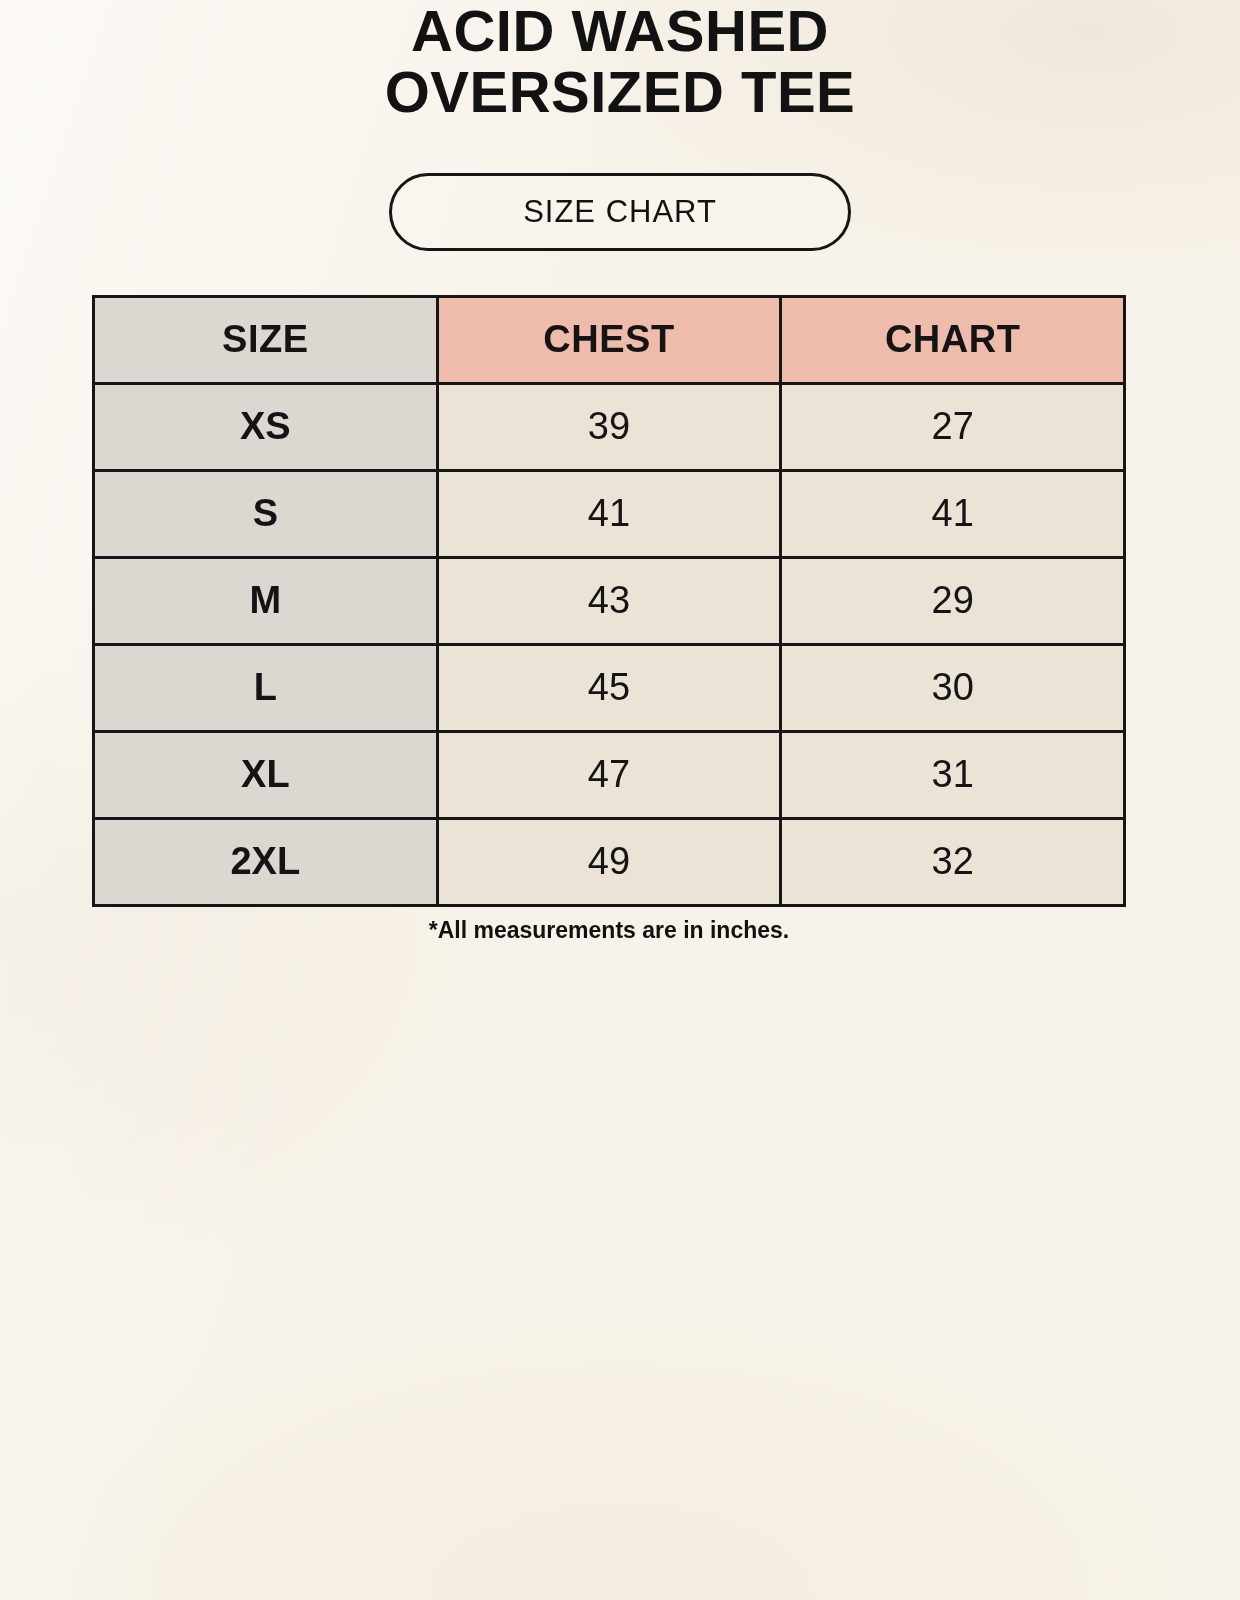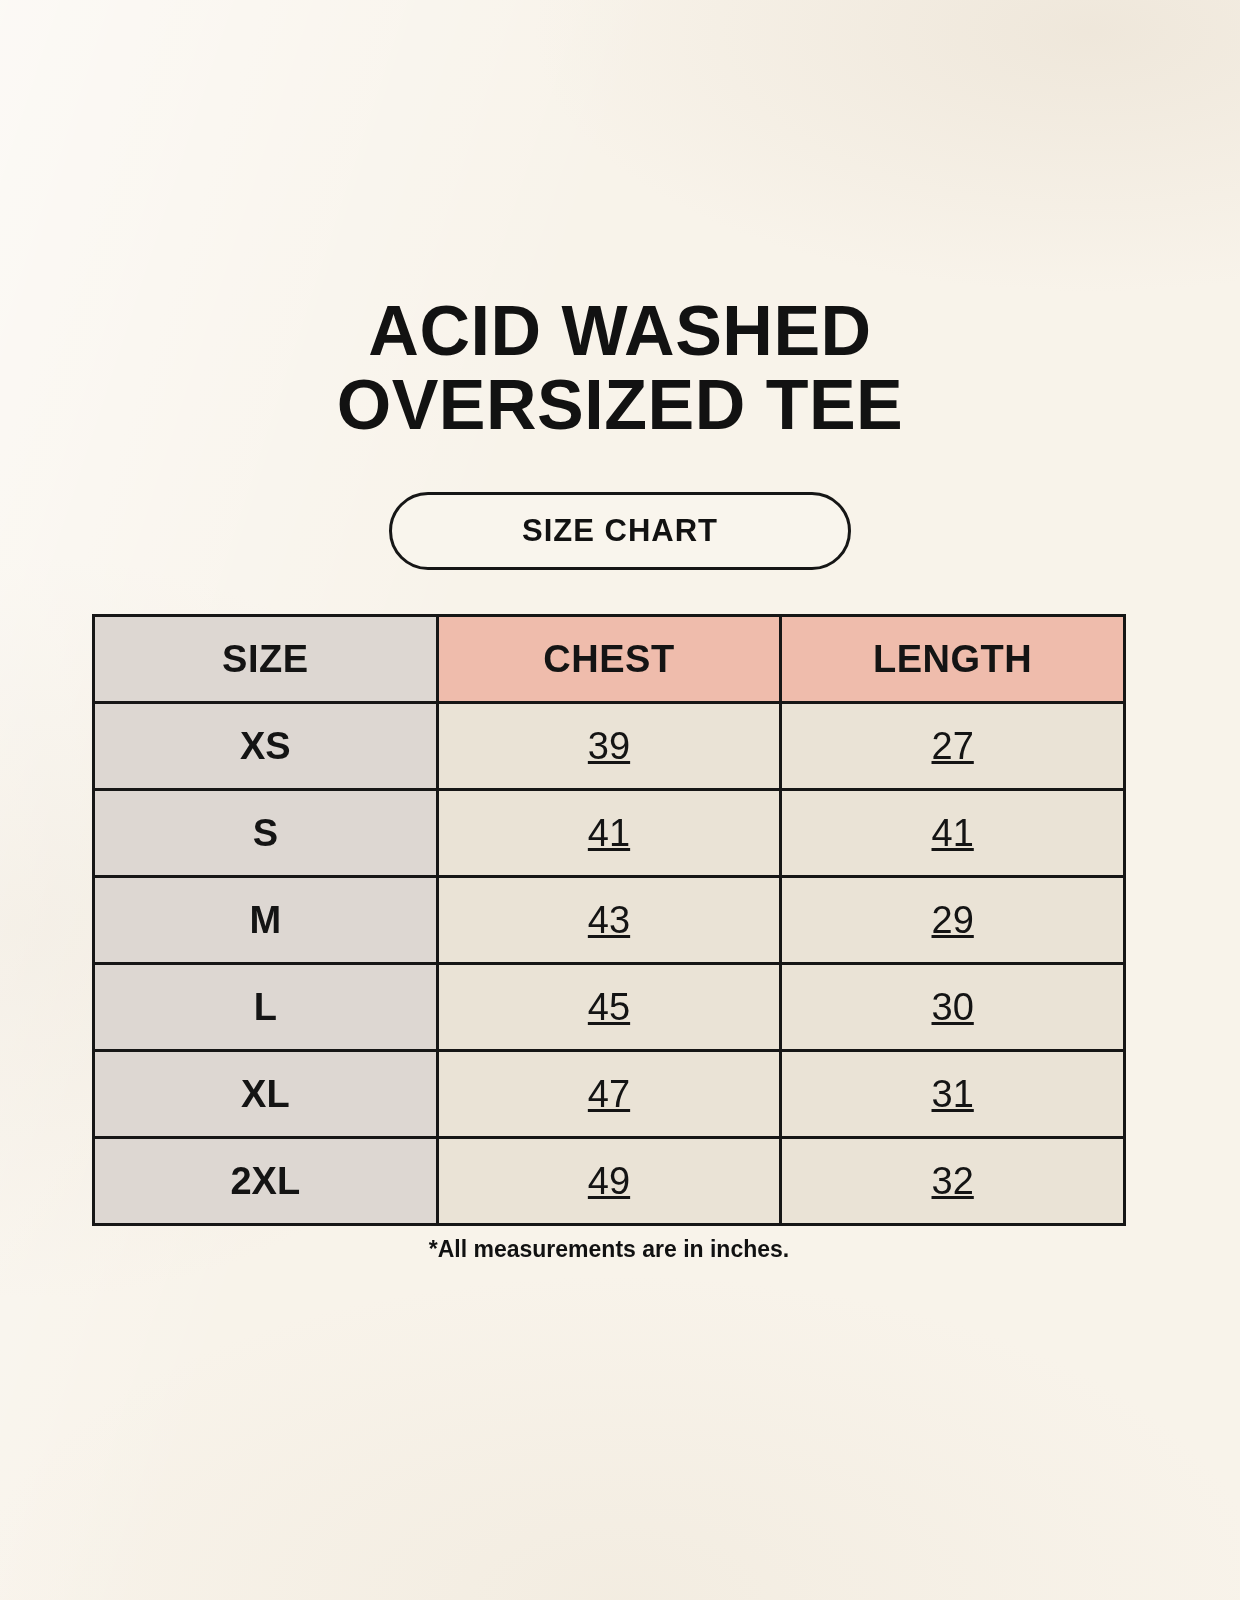--- a/index.html
+++ b/index.html
@@ -18,40 +18,39 @@
     width: 1240px;
     height: 1600px;
     background:
       linear-gradient(108deg, rgba(255,255,255,0.55) 0%, rgba(255,255,255,0.0) 38%),
       radial-gradient(ellipse 900px 420px at 88% 2%, rgba(224,212,194,0.38), rgba(224,212,194,0) 62%),
       radial-gradient(ellipse 820px 620px at 2% 58%, rgba(226,215,198,0.32), rgba(226,215,198,0) 60%),
       radial-gradient(ellipse 1000px 500px at 50% 100%, rgba(233,224,208,0.35), rgba(233,224,208,0) 65%),
       #F8F3EA;
   }
   .title {
-    padding-top: 294px;
     text-align: center;
-    font-size: 70px;
+    font-size: 58px;
     line-height: 1.06;
     font-weight: 700;
     letter-spacing: 0.5px;
     color: #121212;
   }
   .pill {
     box-sizing: border-box;
     width: 462px;
     height: 78px;
     margin: 50px auto 0 auto;
     border: 3px solid #161616;
     border-radius: 44px;
     display: flex;
     align-items: center;
     justify-content: center;
     font-size: 31px;
-    font-weight: 700;
+    font-weight: 400;
     letter-spacing: 1px;
     color: #121212;
     background: rgba(250,246,238,0.55);
   }
   .table-wrap {
     width: 1034px;
     margin: 44px 0 0 92px;
   }
   table.size-table {
     width: 100%;
@@ -65,21 +64,21 @@
     height: 84px;
     font-size: 38px;
     padding: 0;
   }
   .size-table thead th {
     font-weight: 700;
     letter-spacing: 0.5px;
   }
   .col-size { background: #DDD7D2; }
   .head-accent { background: #EFBCAC; margin-top: 48px; }
-  .cell-val { background: #EAE3D6; font-weight: 400; text-decoration: underline; }
+  .cell-val { background: #EAE3D6; font-weight: 400; }
   .size-table td.col-size { font-weight: 700; }
   .footnote {
     width: 1034px;
     margin: 10px 0 0 92px;
     text-align: center;
     font-size: 23px;
     font-weight: 700;
     color: #111111;
   }
 </style>
@@ -96,21 +95,21 @@
   <div class="pill">
     <span>SIZE CHART</span>
   </div>
 
   <div class="table-wrap">
     <table class="size-table">
       <thead>
         <tr>
           <th class="col-size">SIZE</th>
           <th class="head-accent">CHEST</th>
-          <th class="head-accent">LENGTH</th>
+          <th class="head-accent">CHART</th>
         </tr>
       </thead>
       <tbody>
         <tr>
           <td class="col-size">XS</td>
           <td class="cell-val">39</td>
           <td class="cell-val">27</td>
         </tr>
         <tr>
           <td class="col-size">S</td>

